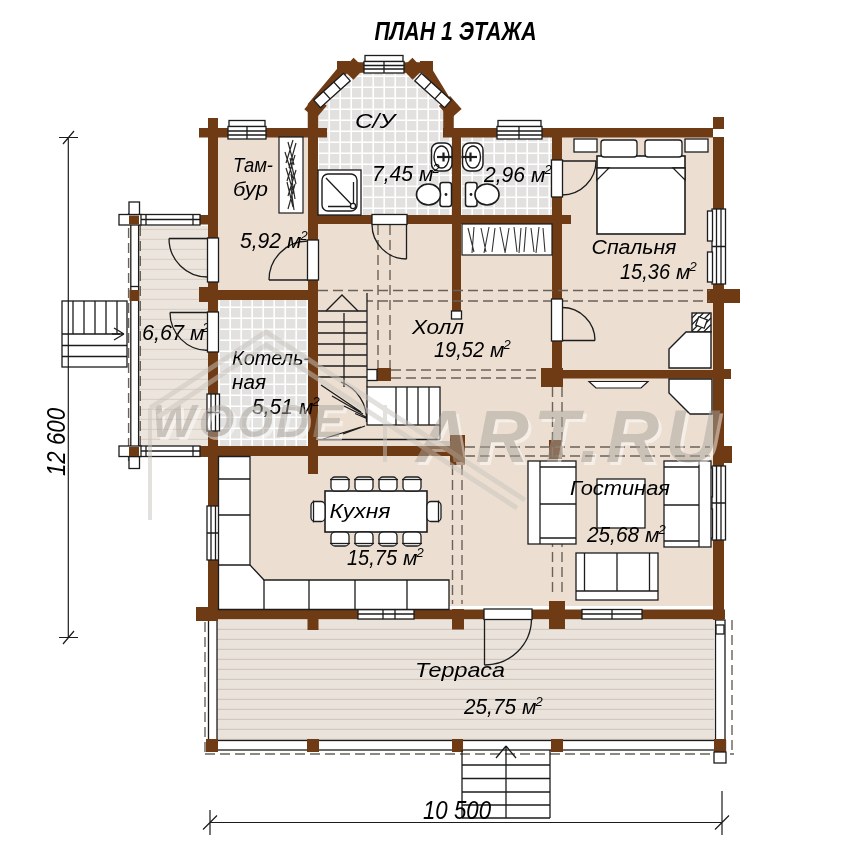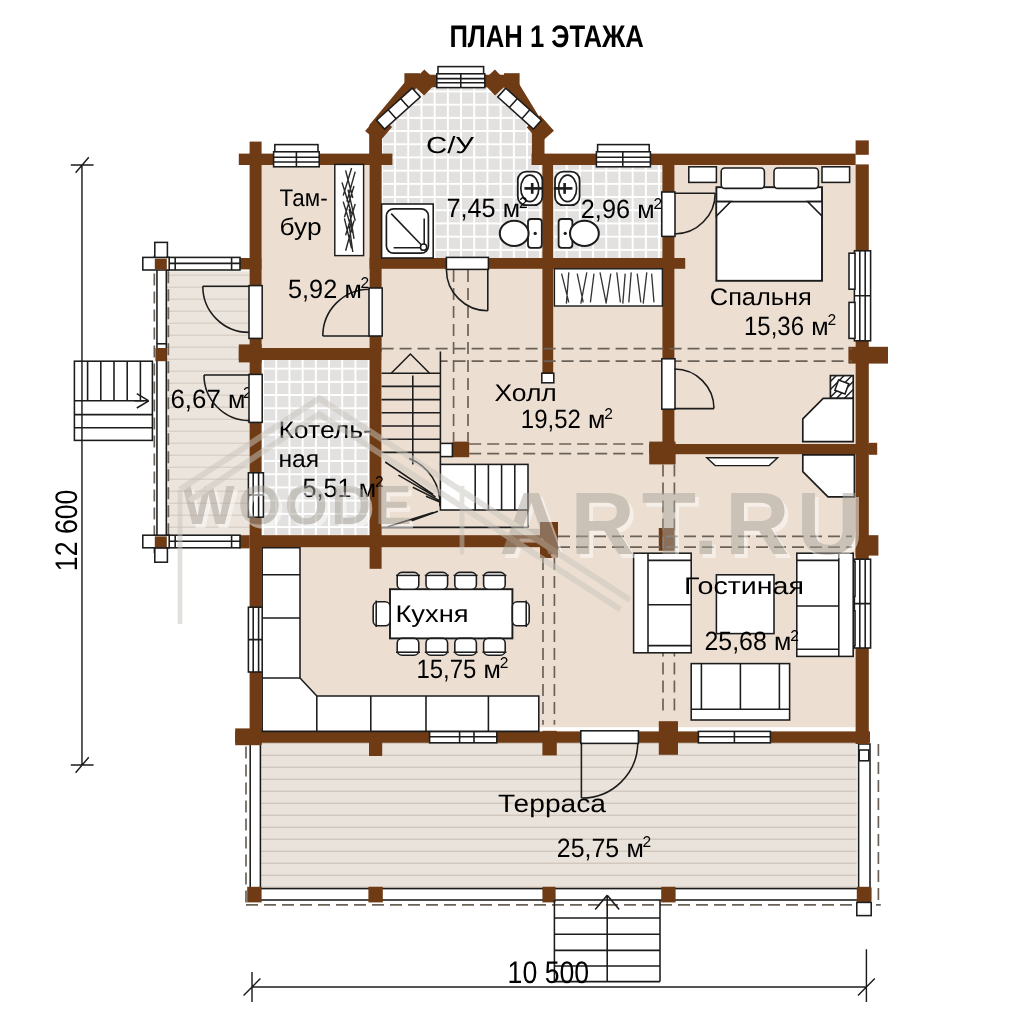--- a/index.html
+++ b/index.html
@@ -1,16 +1,16 @@
 <!DOCTYPE html>
 <html><head>
 <meta charset="utf-8">
 <style>
 html,body{margin:0;padding:0;background:#fff;}
-#plan{width:678px;height:850px;position:relative;}
+#plan{width:678px;height:850px;position:relative;font-style:italic;}
 text{font-family:"Liberation Sans",sans-serif;fill:#000;}
 .wall{fill:#6e3b15;}
 .ln{stroke:#1c1c1c;fill:none;stroke-width:1.3;}
 .wht{fill:#fff;stroke:#1c1c1c;stroke-width:1.3;}
 .dsh{stroke:#6a6258;stroke-width:1.4;fill:none;stroke-dasharray:10 5;}
 .dim{stroke:#1c1c1c;stroke-width:1.2;fill:none;}
 </style>
 </head>
 <body>
 <div id="plan">

